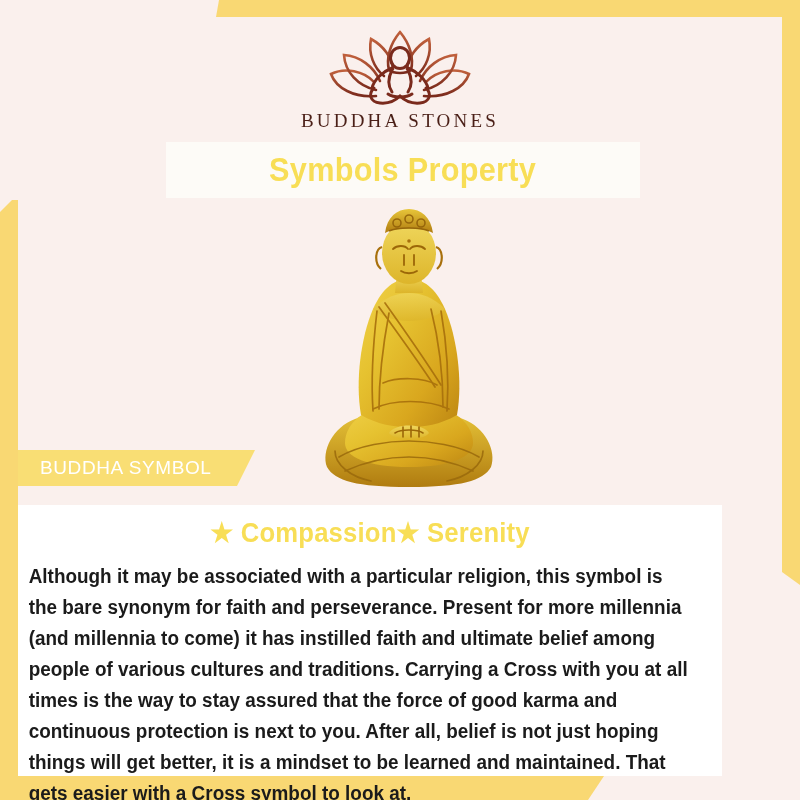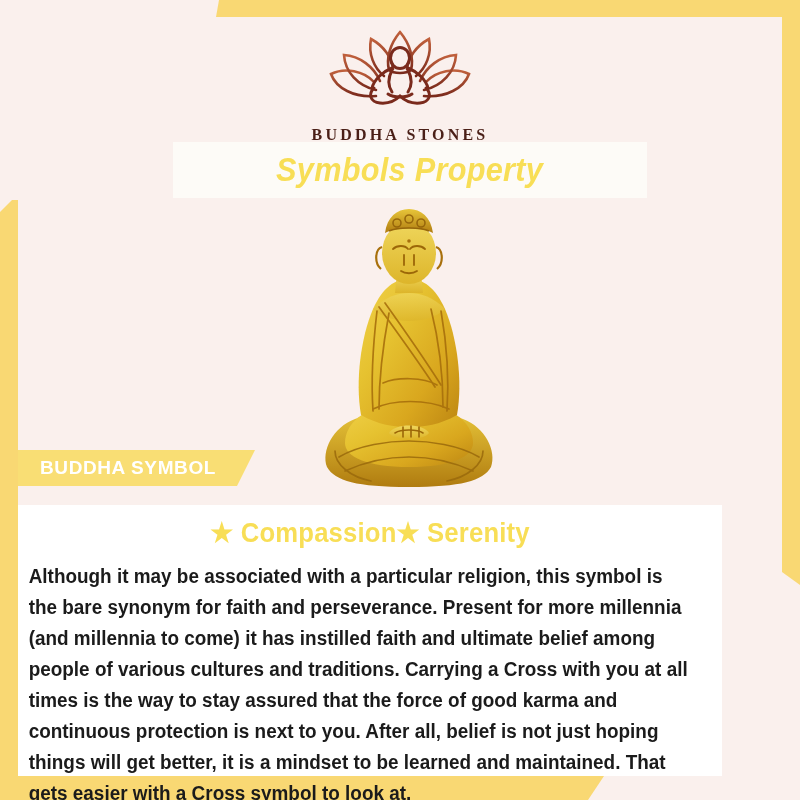--- a/index.html
+++ b/index.html
@@ -64,40 +64,39 @@
     width: 800px;
     text-align: center;
   }
   .logo-mark {
     display: block;
     margin: 0 auto;
     width: 172px;
     height: 82px;
   }
   .logo-wordmark {
-    margin-top: 20px;
+    margin-top: 4px;
     font-family: "Liberation Serif", serif;
-    font-size: 16px;
+    font-size: 19px;
     letter-spacing: 3.2px;
     color: #4A1F17;
-    font-weight: 700;
+    font-weight: 400;
   }
 
   
   .title-banner {
     position: absolute;
     top: 142px;
-    left: 173px;
+    left: 166px;
     width: 474px;
     height: 56px;
     background: #FDFBF7;
     display: flex;
     align-items: center;
     justify-content: center;
-    font-style: italic;
   }
   .title-text {
     font-family: "Liberation Sans Narrow", "Liberation Sans", sans-serif;
     font-size: 33px;
     font-weight: bold;
     color: #F8DE56;
     letter-spacing: 0.3px;
     transform: scaleX(0.93);
   }
 
@@ -125,21 +124,21 @@
     background: #F9DE74;
     clip-path: polygon(0 0, 100% 0, calc(100% - 18px) 100%, 0 100%);
     display: flex;
     align-items: center;
   }
   .symbol-ribbon-label {
     padding-left: 22px;
     color: #FFFFFF;
     font-size: 19px;
     letter-spacing: 0.6px;
-    font-weight: 700;
+    font-weight: 400;
   }
 
   
   .content-panel {
     position: absolute;
     top: 505px;
     left: 18px;
     width: 704px;
     height: 271px;
     background: #FFFFFF;

